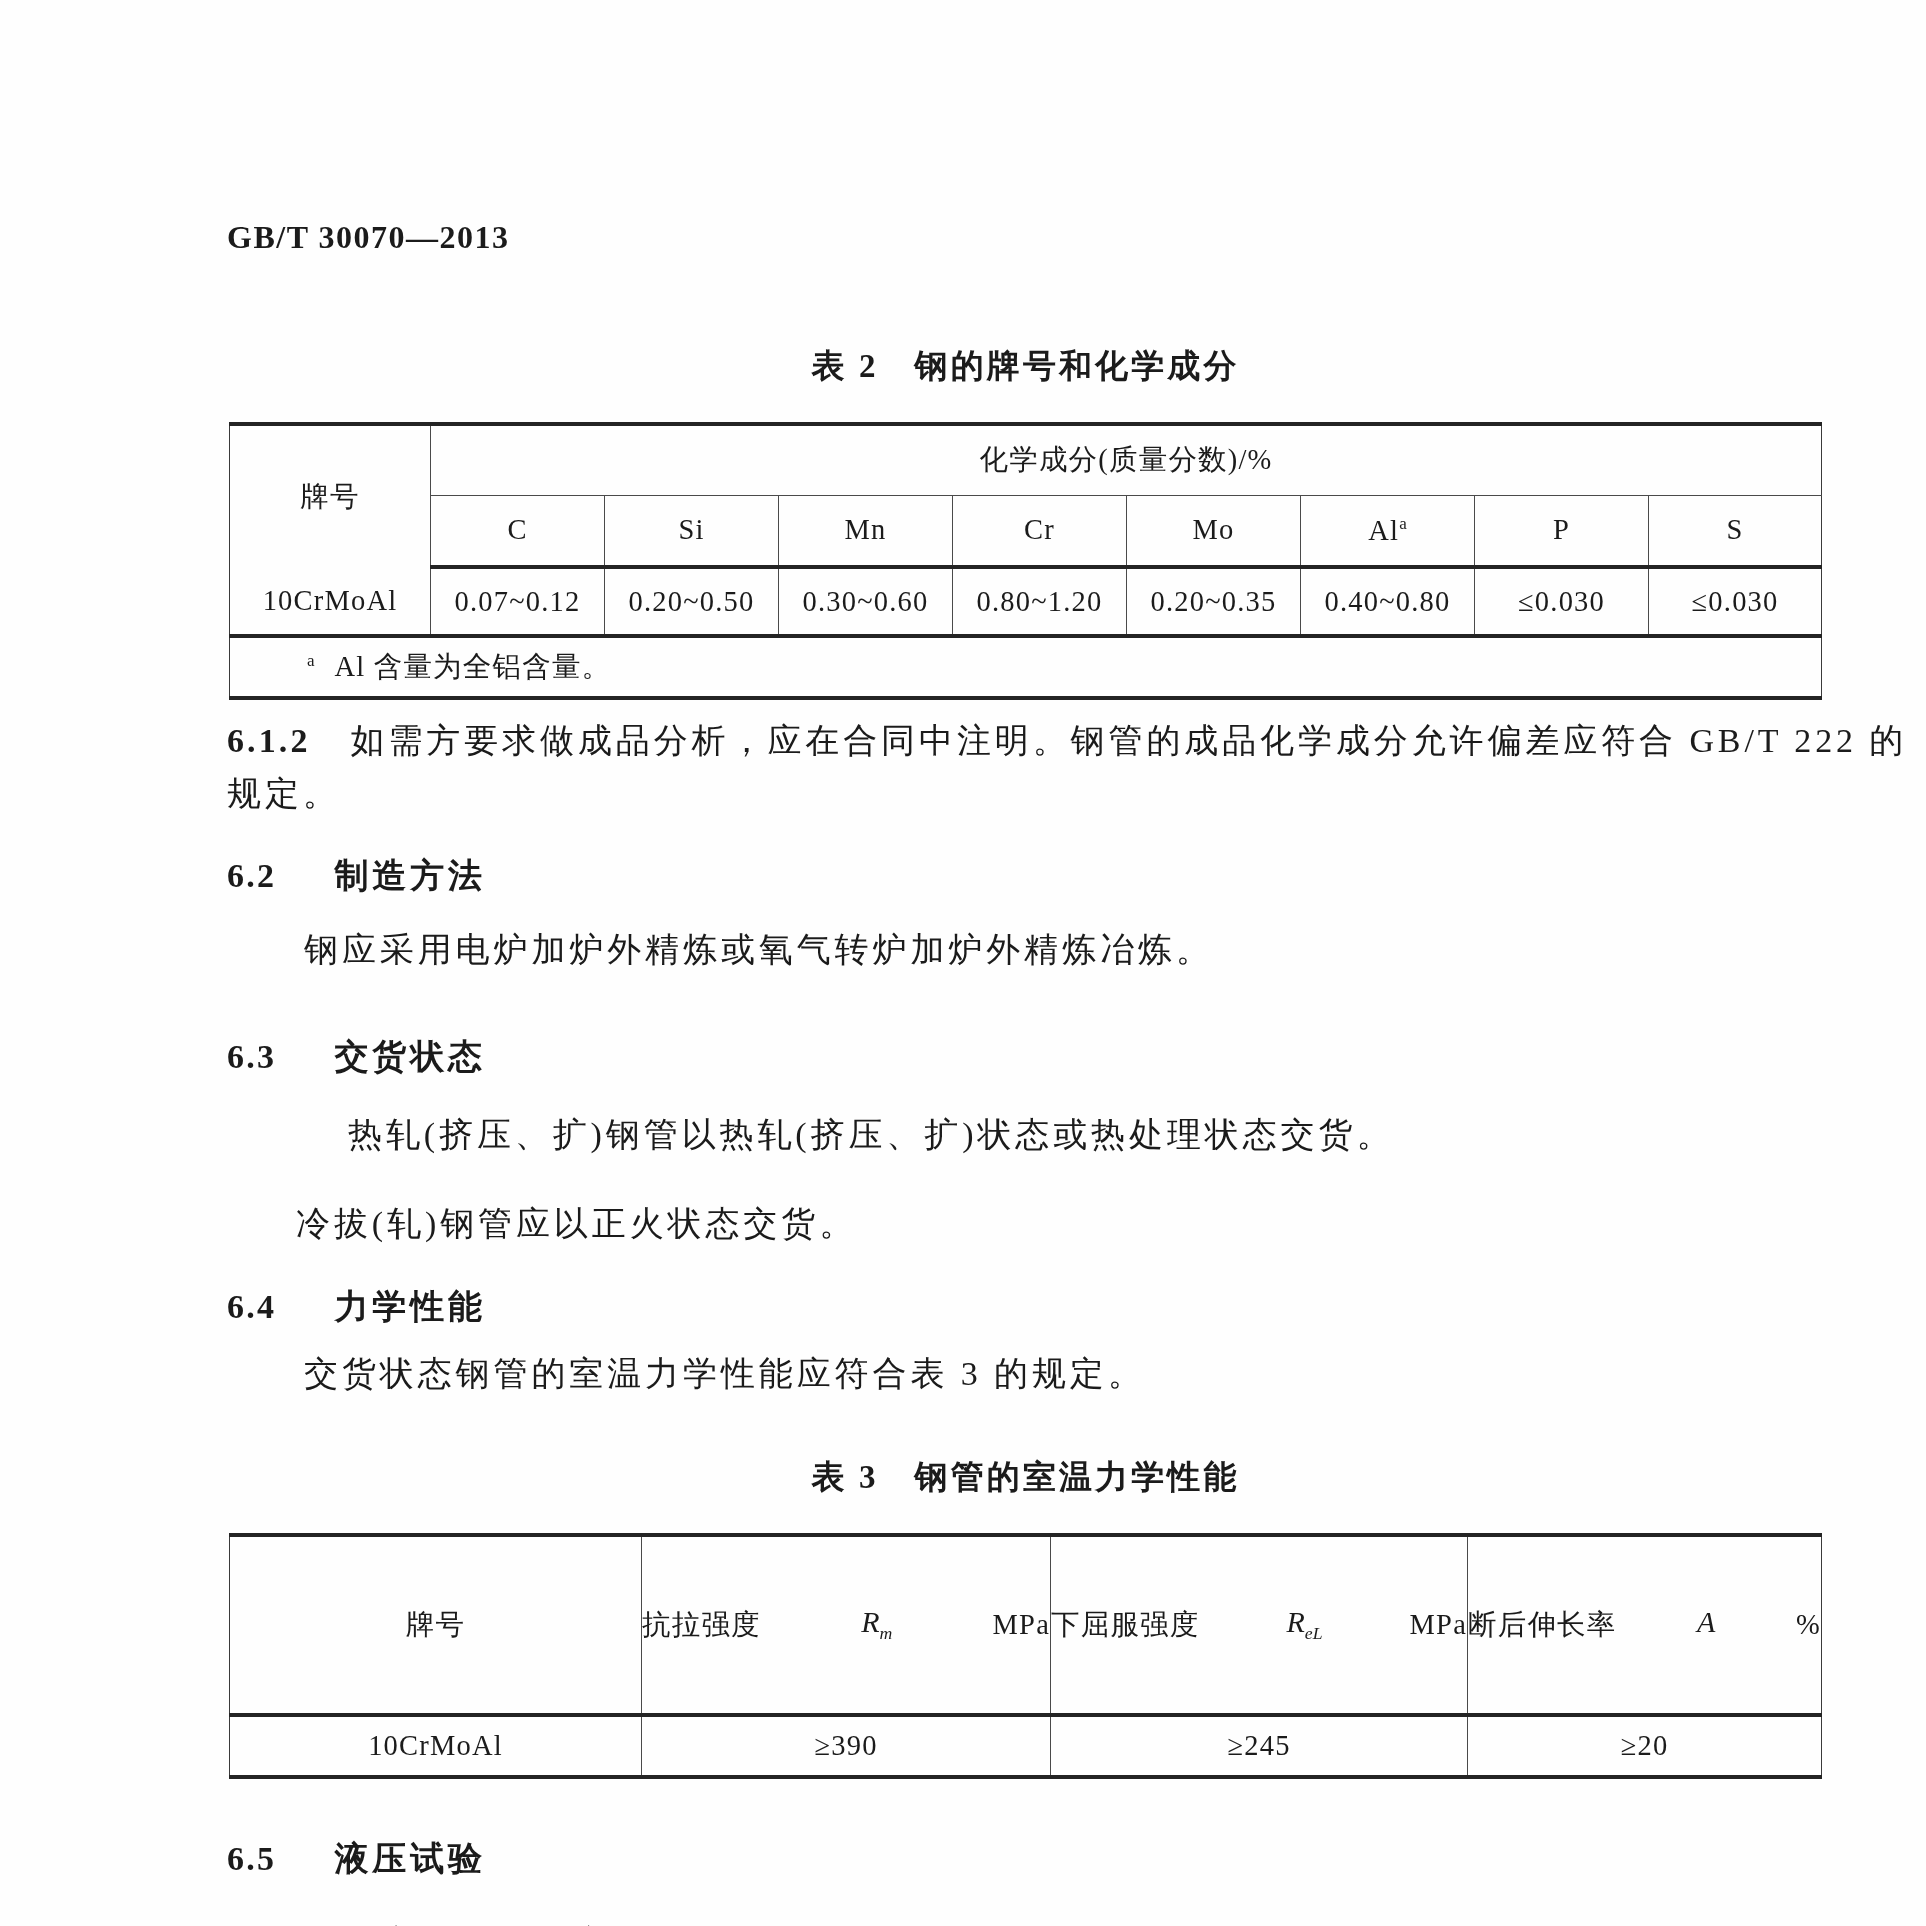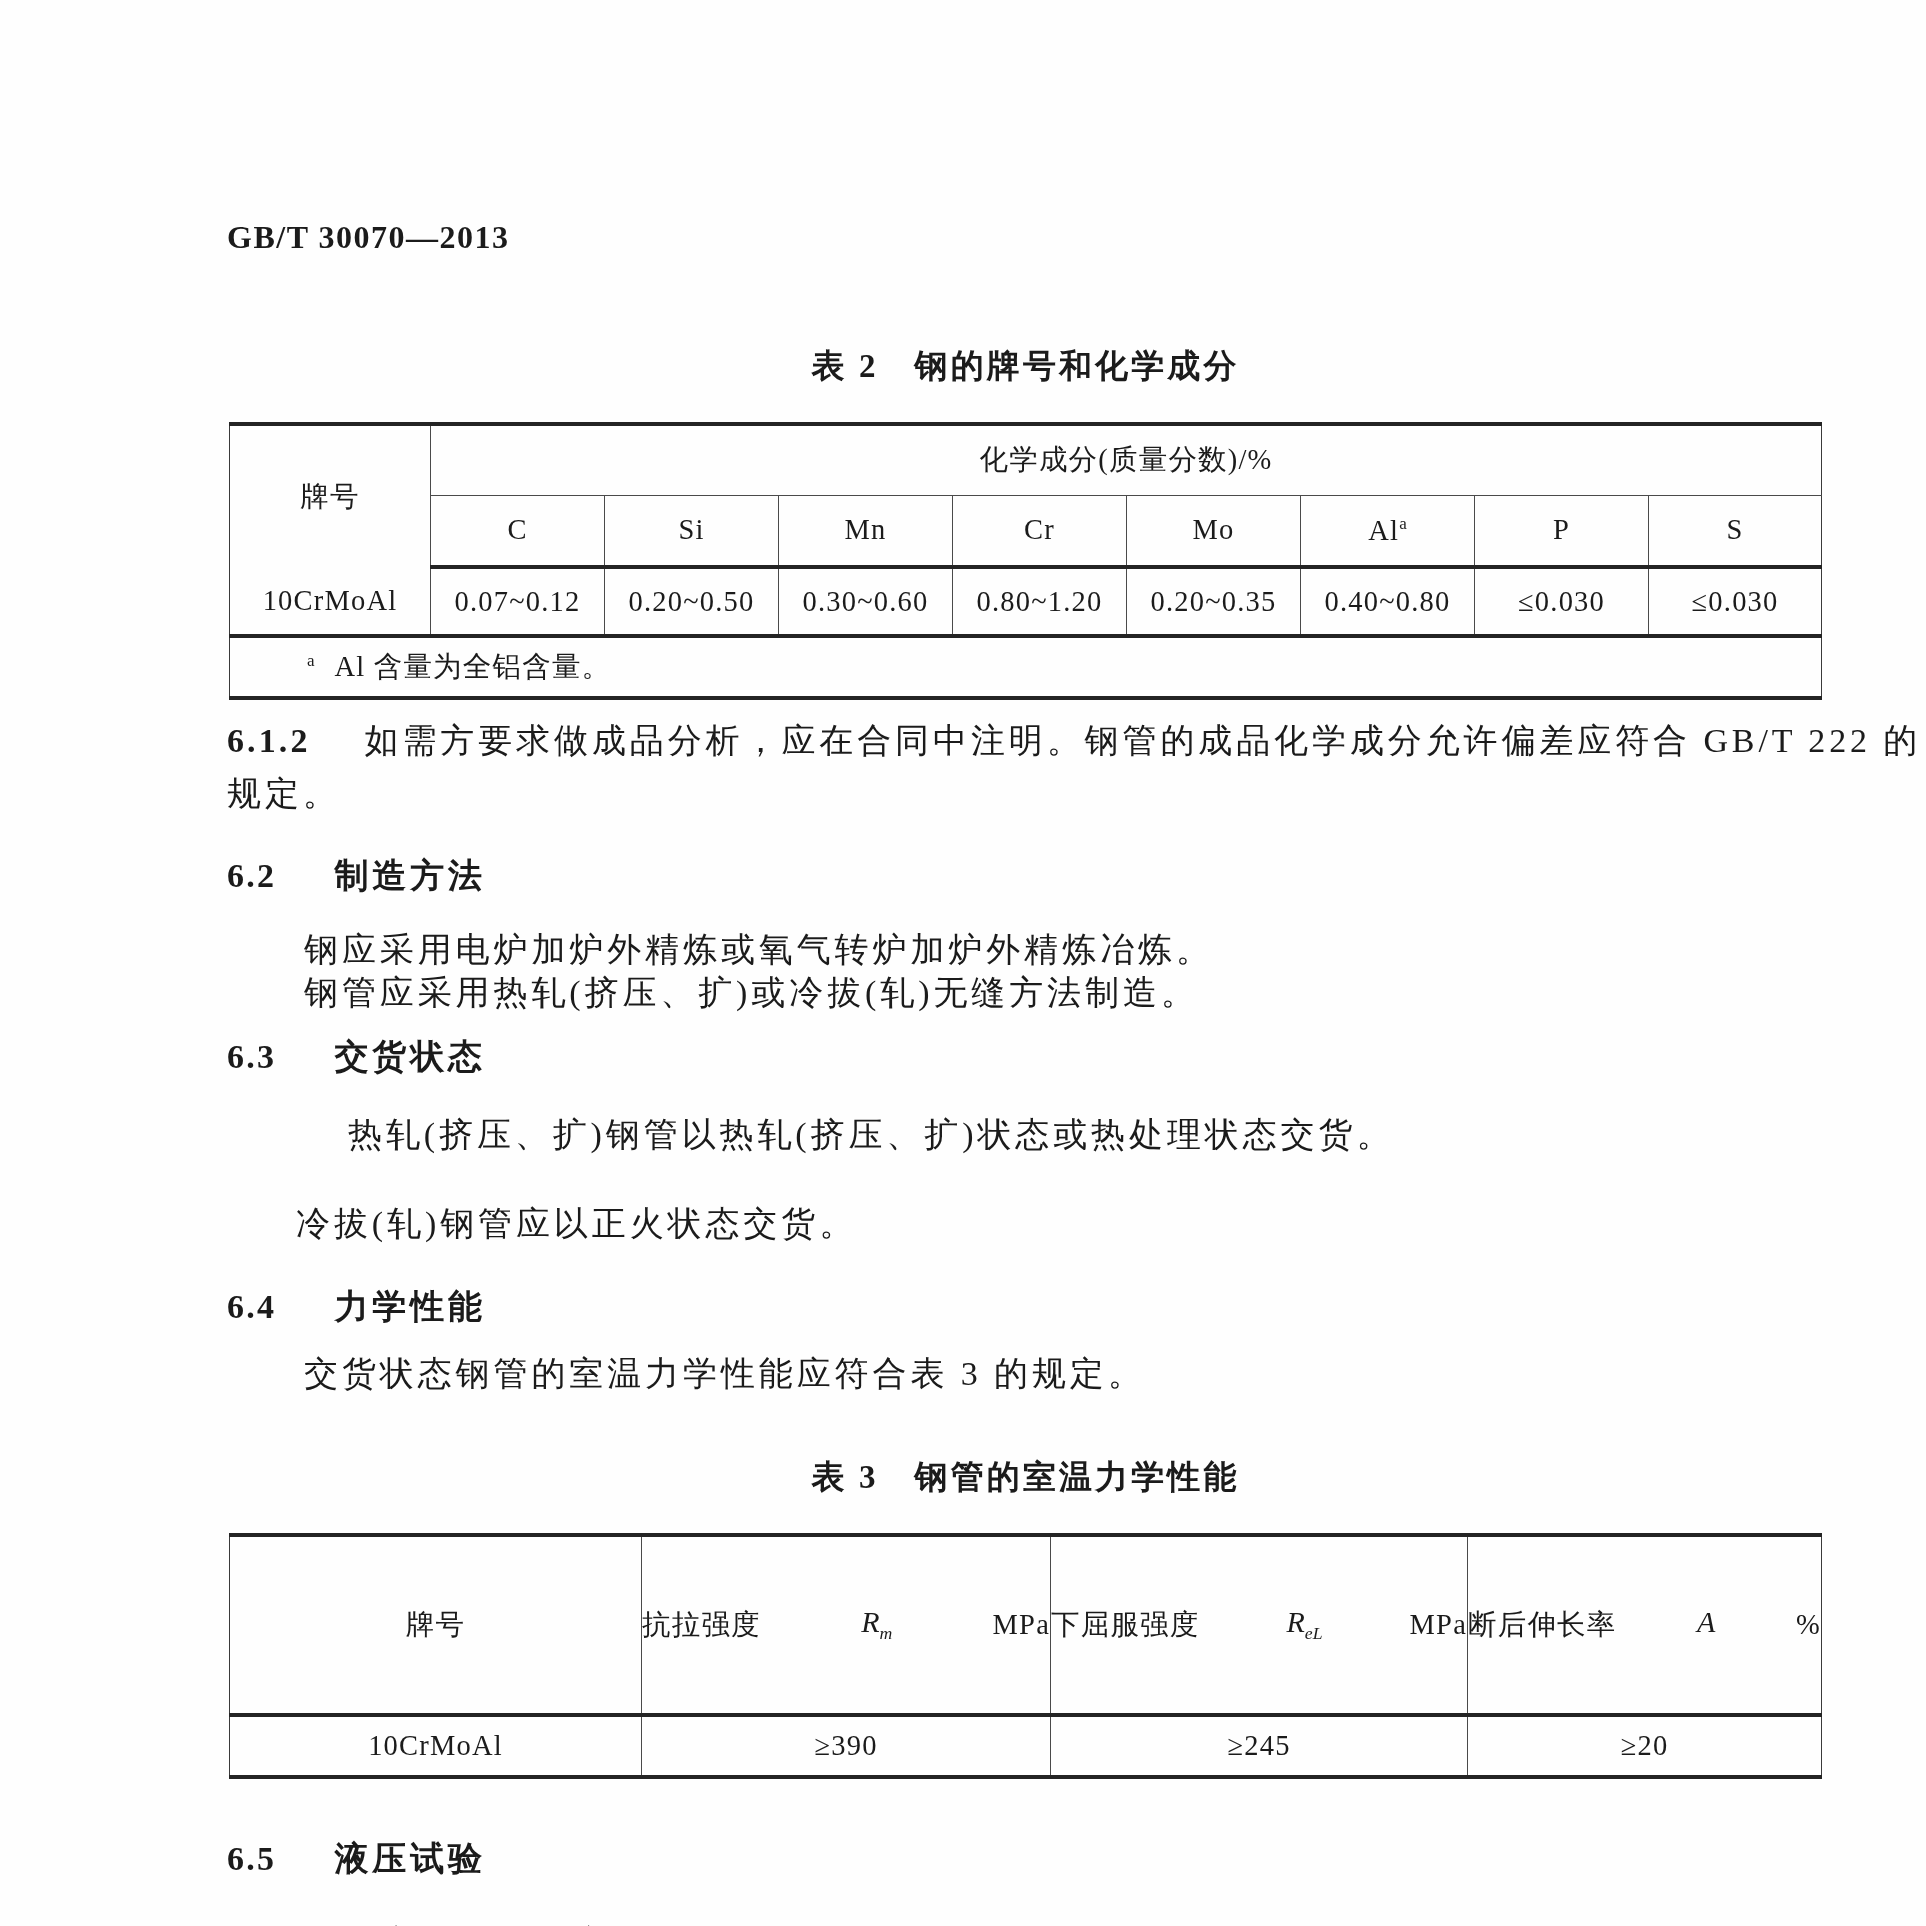--- a/index.html
+++ b/index.html
@@ -90,29 +90,28 @@
         <td colspan="9" class="footnote-cell">
           <sup class="fn">a</sup>
           <span style="margin-left:11.6px;">Al 含量为全铝含量。</span>
         </td>
       </tr>
     </tbody>
       </table>
   </div>
 
   <div class="abs bl" style="left:227px; top:723px;">
-    <span class="bold" style="letter-spacing:3.1px; margin-right:54px;">6.1.2</span><span>如需方要求做成品分析，应在合同中注明。钢管的成品化学成分允许偏差应符合 GB/T 222 的</span>
+    <span class="bold" style="letter-spacing:3.1px; margin-right:40px;">6.1.2</span><span>如需方要求做成品分析，应在合同中注明。钢管的成品化学成分允许偏差应符合 GB/T 222 的</span>
   </div>
   <div class="abs bl" style="left:227px; top:776px;">规定。</div>
 
   <div class="abs bl" style="left:227px; top:858px;">
     <span class="hnum">6.2</span><span class="htit">制造方法</span>
   </div>
   <div class="abs bl" style="left:304px; top:932px;">钢应采用电炉加炉外精炼或氧气转炉加炉外精炼冶炼。</div>
-  <div class="abs bl" style="left:304px; top:975px;">钢管应采用热轧(挤压、扩)或冷拔(轧)无缝方法制造。</div>
 
   <div class="abs bl" style="left:227px; top:1039px;">
     <span class="hnum">6.3</span><span class="htit">交货状态</span>
   </div>
   <div class="abs bl" style="left:304px; top:1117px;margin-left:44px;">热轧(挤压、扩)钢管以热轧(挤压、扩)状态或热处理状态交货。</div>
   <div class="abs bl" style="left:296px; top:1206px;">冷拔(轧)钢管应以正火状态交货。</div>
 
   <div class="abs bl" style="left:227px; top:1289px;">
     <span class="hnum">6.4</span><span class="htit">力学性能</span>
   </div>

